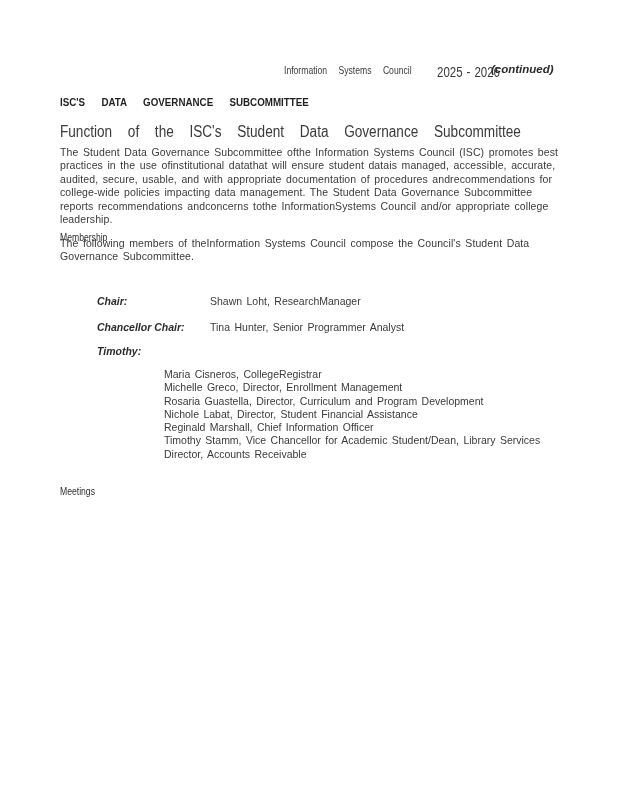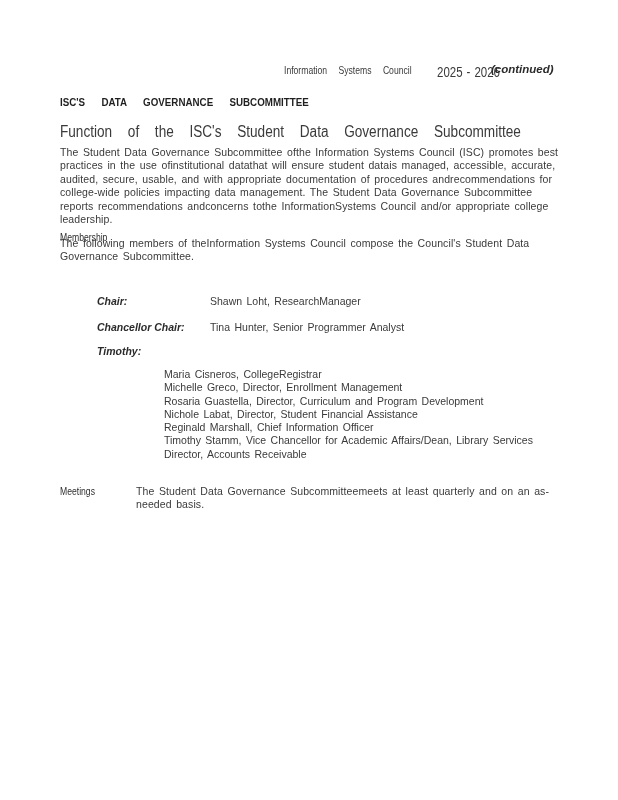--- a/index.html
+++ b/index.html
@@ -97,22 +97,21 @@
   <div class="role-value row-assistant">Tina Hunter, Senior Programmer Analyst</div>
 
   <div class="role-label row-members">Timothy:</div>
 
   <div class="members-list">
     <div class="member-line">Maria Cisneros, CollegeRegistrar</div>
     <div class="member-line">Michelle Greco, Director, Enrollment Management</div>
     <div class="member-line">Rosaria Guastella, Director, Curriculum and Program Development</div>
     <div class="member-line">Nichole Labat, Director, Student Financial Assistance</div>
     <div class="member-line">Reginald Marshall, Chief Information Officer</div>
-    <div class="member-line">Timothy Stamm, Vice Chancellor for Academic Affairs/Dean, Library Services</div>
+    <div class="member-line">Timothy Stamm, Vice Chancellor for Academic Student/Dean, Library Services</div>
     <div class="member-line">Director, Accounts Receivable</div>
   </div>
 
   <div class="abs meetings-label">
     <span class="cond">Meetings</span>
   </div>
-  <div class="body-text meetings-text">The Student Data Governance Subcommitteemeets at least quarterly and on an as- needed basis.</div>
 
 </div>
 
 </body></html>

